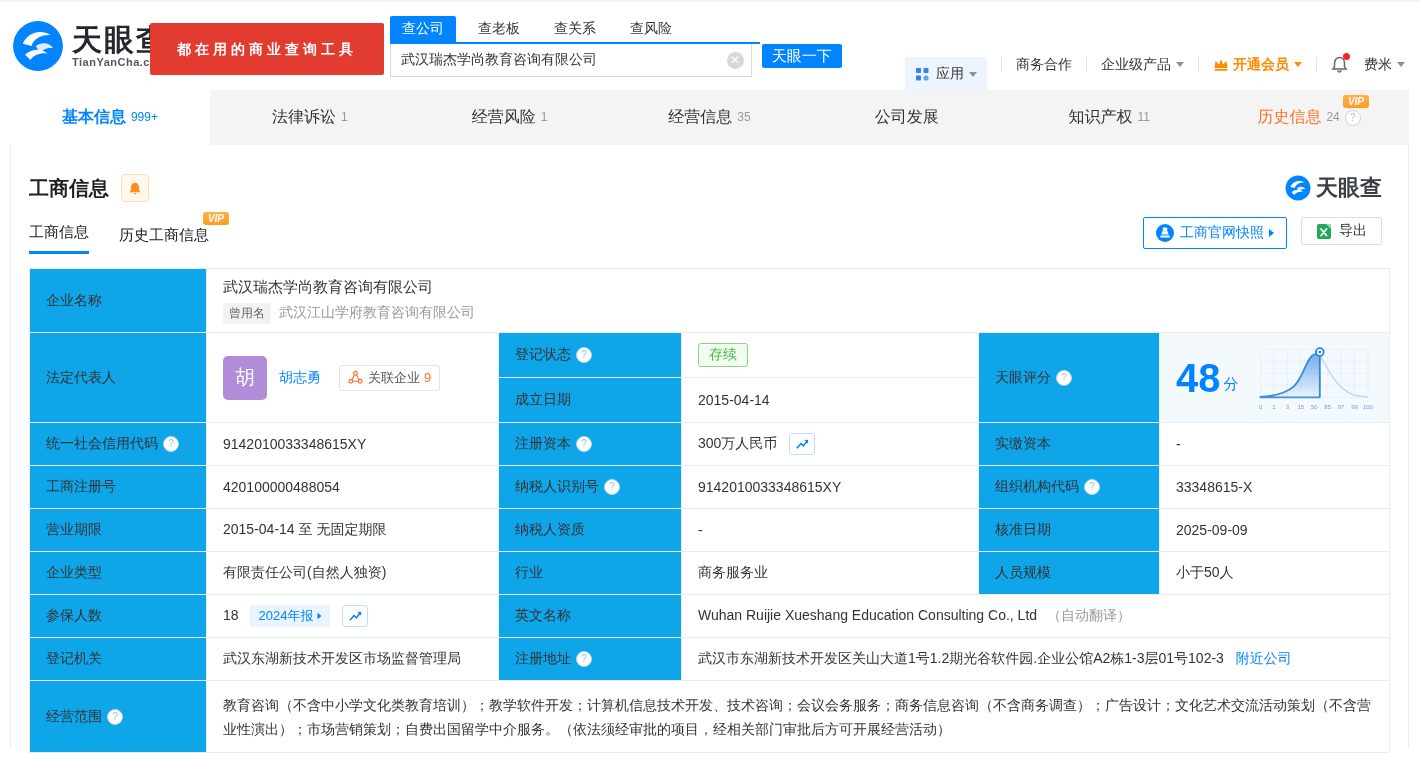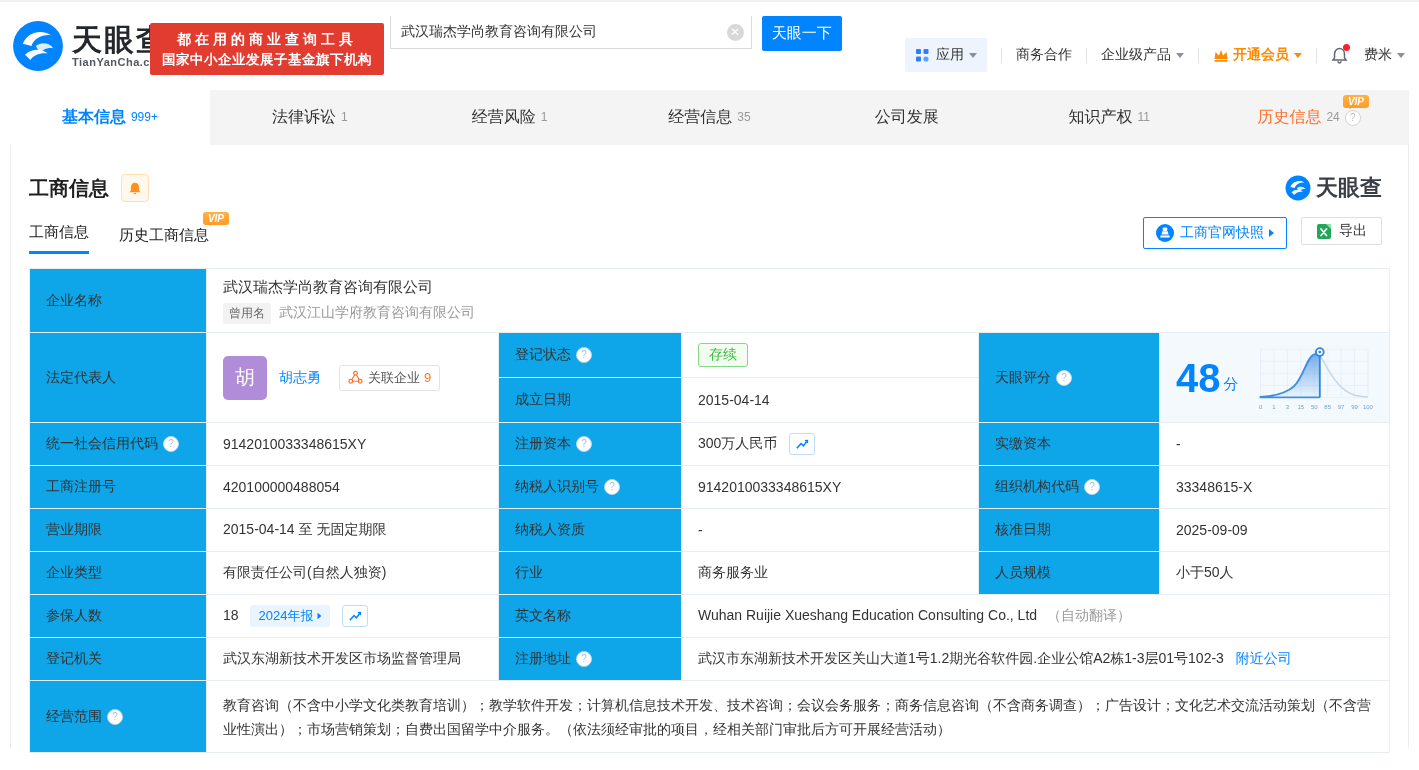--- a/index.html
+++ b/index.html
@@ -18,25 +18,25 @@
   .banner .b2{font-size:13.5px;font-weight:600;letter-spacing:.5px;line-height:20px;}
   .searchbox{position:absolute;left:390px;top:14px;width:452px;}
   .stabs{width:370px;border-bottom:2px solid #0084ff;padding-bottom:0;display:flex;align-items:flex-end;}
   .stab{font-size:14px;color:#333;padding:4px 12px;cursor:pointer;}
   .stab.active{background:#0084ff;color:#fff;border-radius:2px 2px 0 0;}
   .stab+.stab{margin-left:10px;}
   .srow{display:flex;align-items:stretch;}
   .sinput-wrap{position:relative;width:370px;box-sizing:border-box;}
   .sinput{width:100%;height:33px;box-sizing:border-box;border:1px solid #d9d9d9;border-top:none;padding:0 32px 0 10px;font-size:14px;color:#333;outline:none;font-family:inherit;}
   .sclear{position:absolute;right:8px;top:8px;width:17px;height:17px;border-radius:50%;background:#d8d8d8;color:#fff;font-size:12px;line-height:17px;text-align:center;cursor:pointer;}
-  .sbtn{margin-left:10px;width:82px;height:35px;background:#0084ff;color:#fff;border:none;border-radius:2px;font-size:15px;cursor:pointer;font-family:inherit;}
+  .sbtn{margin-left:10px;width:82px;height:24px;background:#0084ff;color:#fff;border:none;border-radius:2px;font-size:15px;cursor:pointer;font-family:inherit;}
   .hnav{position:absolute;right:14px;top:36px;display:flex;align-items:center;font-size:14px;color:#333;}
   .vsep{width:1px;height:15px;background:#e3e3e3;margin:0 14px;}
   .nitem{cursor:pointer;display:inline-flex;align-items:center;}
-  .napps{display:inline-flex;align-items:center;background:#edf4fe;border-radius:2px;padding:8px 10px;cursor:pointer;}
+  .napps{display:inline-flex;align-items:center;background:#edf4fe;border-radius:2px;padding:8px 10px;cursor:pointer;margin-top:19px;}
   .napps svg{margin-right:6px;}
   .nvip{display:inline-flex;align-items:center;color:#ff8a00;font-weight:700;cursor:pointer;}
   .nvip svg{margin-right:4px;}
   .nbell{position:relative;margin-right:16px;cursor:pointer;display:inline-flex;}
   .nbell .dot{position:absolute;right:-2px;top:-3px;width:7px;height:7px;border-radius:50%;background:#f5222d;}
   
   .page{margin:0 10px;}
   .tabbar{display:flex;height:55px;background:#f4f4f4;}
   .tab{flex:1;display:flex;align-items:center;justify-content:center;font-size:16px;color:#333;cursor:pointer;position:relative;}
   .tab .tc{font-size:12px;color:#999;margin-left:5px;margin-top:-2px;}
@@ -110,23 +110,28 @@
       <path d="M12 32 C18 26 28 26 33 31 C27 30 20 32 17 37 Z" fill="#fff" opacity=".95"></path>
       <path d="M22 24 C27 20 35 21 38 26 C33 25 28 27 26 31 Z" fill="#fff" opacity=".85"></path>
     </svg>
     <div class="logo-txt">
       <div class="logo-title">天眼查</div>
       <div class="logo-domain">TianYanCha.com</div>
     </div>
   </div>
   <div class="banner">
     <div class="b1">都在用的商业查询工具</div>
-    <div class="b2">国家中小企业发展子基金旗下机构</div>
   </div>
   <div class="searchbox">
+    <div class="stabs">
+      <span class="stab active">查公司</span>
+      <span class="stab">查老板</span>
+      <span class="stab">查关系</span>
+      <span class="stab">查风险</span>
+    </div>
     <div class="srow">
       <div class="sinput-wrap">
         <input class="sinput" value="武汉瑞杰学尚教育咨询有限公司" style="">
         <span class="sclear">✕</span>
       </div>
       <button class="sbtn">天眼一下</button>
     </div>
   </div>
   <div class="hnav">
     <span class="napps">

